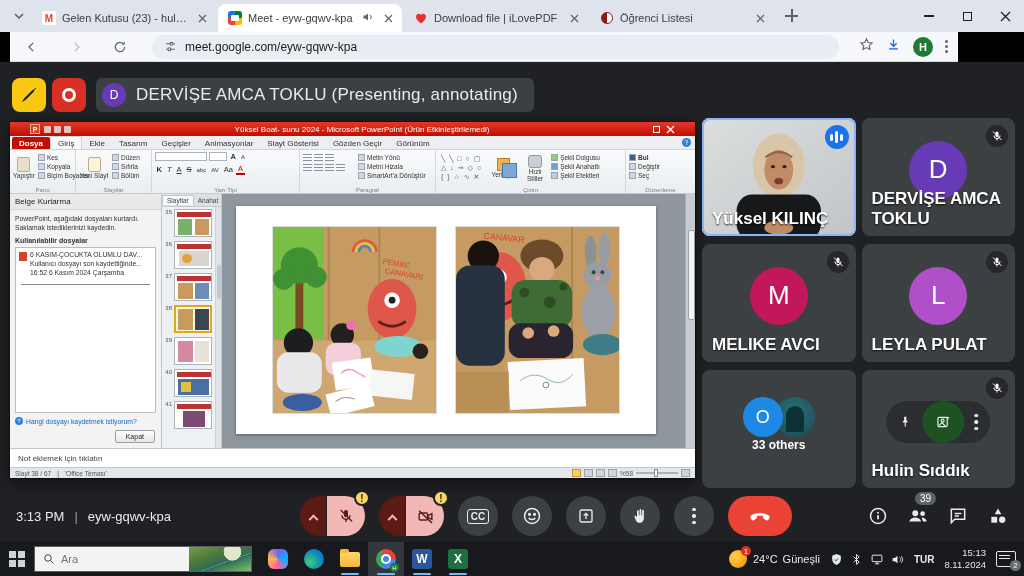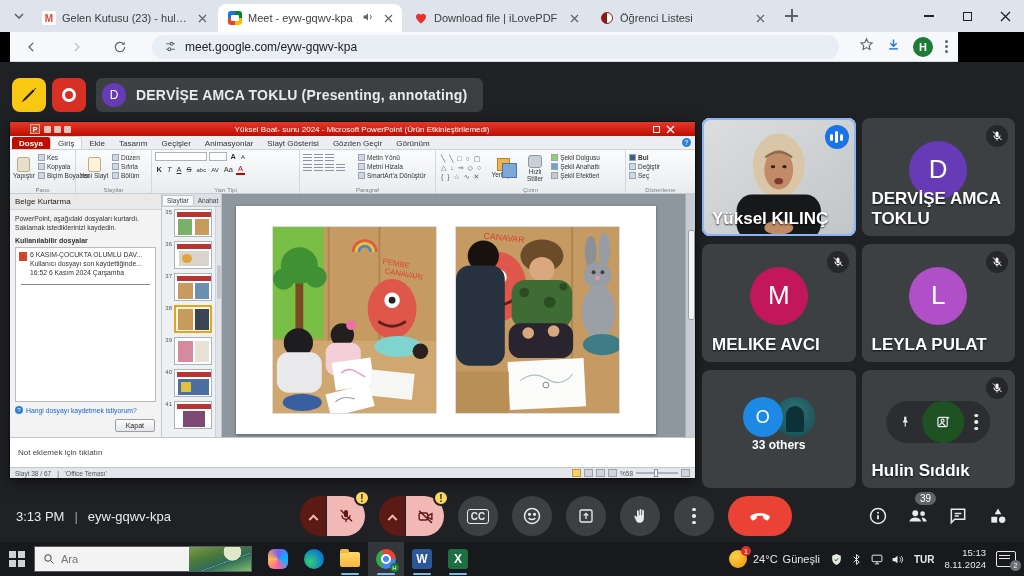--- a/index.html
+++ b/index.html
@@ -35,21 +35,21 @@
   .kebab { display:flex; flex-direction:column; gap:2px; }
   .kebab i { width:3px; height:3px; border-radius:50%; background:#5f6368; }
 
   
   .meet { position:absolute; left:0; top:62px; width:1024px; height:480px; background:#202124; }
   .annot-btn { position:absolute; left:12px; top:16px; width:34px; height:34px; border-radius:8px; background:#f9c813; display:flex; align-items:center; justify-content:center; }
   .rec-btn { position:absolute; left:52px; top:16px; width:34px; height:34px; border-radius:8px; background:#d93025; display:flex; align-items:center; justify-content:center; }
   .rec-btn i { width:14px; height:14px; border:3.5px solid #fff; border-radius:50%; display:block; }
   .presenter-pill { position:absolute; left:96px; top:16px; height:34px; border-radius:6px; background:#3c4043; display:flex; align-items:center; gap:10px; padding:0 16px 0 6px; }
   .pp-avatar { width:24px; height:24px; border-radius:50%; background:#673ab7; color:#fff; font-size:12px; display:flex; align-items:center; justify-content:center; }
-  .pp-text { color:#e8eaed; font-size:14px; font-weight:bold; letter-spacing:.2px; }
+  .pp-text { color:#e8eaed; font-size:17px; font-weight:normal; letter-spacing:.2px; }
 
   
   .ppt { position:absolute; left:10px; top:60px; width:685px; height:356px; background:#eef1f4; box-shadow:0 0 0 1px #00000055, 0 4px 14px #00000088; display:flex; flex-direction:column; font-family:"Liberation Sans", sans-serif; }
   .ppt-title { height:14px; background:linear-gradient(#e2392b,#c00d00); display:flex; align-items:center; padding:0 20px; gap:4px; }
   .ppt-logo { width:10px; height:10px; background:#d04727; border:1px solid #ffffff88; color:#fff; font-size:7px; font-weight:bold; display:flex; align-items:center; justify-content:center; }
   .qat { display:flex; gap:3px; }
   .qat i { width:7px; height:7px; background:#e9e2d8; border-radius:1px; display:block; opacity:.85; }
   .ppt-title .title-text { flex:1; text-align:center; color:#fff; font-size:8px; white-space:nowrap; overflow:hidden; text-overflow:ellipsis; }
   .ppt-winbtns { display:flex; gap:6px; align-items:center; }
   .ppt-winbtns .sq { width:7px; height:7px; border:1.2px solid #fff; display:block; }
@@ -112,21 +112,21 @@
   .th-scroll { position:absolute; right:0; top:0; bottom:0; width:6px; background:#e1e5ea; border-left:1px solid #cdd2d8; }
   .th-scroll i { position:absolute; left:1px; width:4px; height:34px; top:58px; background:#c0c7cf; border-radius:2px; }
 
   
   .editor { flex:1; background:#8f979e; position:relative; min-width:0; }
   .slide { position:absolute; left:14px; top:12px; width:420px; height:228px; background:#fff; box-shadow:0 1px 3px #00000066; display:flex; gap:18px; padding:20px 36px; }
   .photo { flex:1; height:188px; border:1px solid #ddd; }
   .photo svg { width:100%; height:100%; display:block; }
   .ed-scroll { position:absolute; right:0; top:0; bottom:0; width:10px; background:#c6ccd2; border-left:1px solid #a8aeb4; }
   .ed-scroll .thumbv { position:absolute; left:1.5px; top:36px; width:7px; height:90px; background:#f2f4f6; border:1px solid #9aa1a8; border-radius:2px; }
-  .notes { height:30px; background:#fff; border-top:1px solid #c3c7cc; display:flex; align-items:center; padding:0 8px; font-size:8px; color:#444; }
+  .notes { height:19px; background:#fff; border-top:1px solid #c3c7cc; display:flex; align-items:center; padding:0 8px; font-size:8px; color:#444; }
   .ppt-status { height:11px; background:#e3e7eb; border-top:1px solid #c3c7cc; display:flex; align-items:center; padding:0 5px; font-size:6.5px; color:#555; gap:6px; }
   .st-right { margin-left:auto; display:flex; align-items:center; gap:3px; }
   .viewico { width:9px; height:8px; background:#cfd5db; border:1px solid #9aa2ab; }
   .viewico.on { background:#f7d06b; border-color:#c79a2e; }
   .zoom-slider { width:42px; height:2px; background:#aab2ba; position:relative; }
   .zoom-slider i { position:absolute; left:18px; top:-3px; width:4px; height:8px; background:#f4f6f8; border:1px solid #8a929a; }
 
   
   .participants { position:absolute; left:702px; top:56px; width:313px; height:372px; display:grid; grid-template-columns:1fr 1fr; grid-template-rows:118px 118px 118px; gap:8px 6px; }
   .tile { position:relative; background:#3c4043; border-radius:8px; overflow:hidden; }

